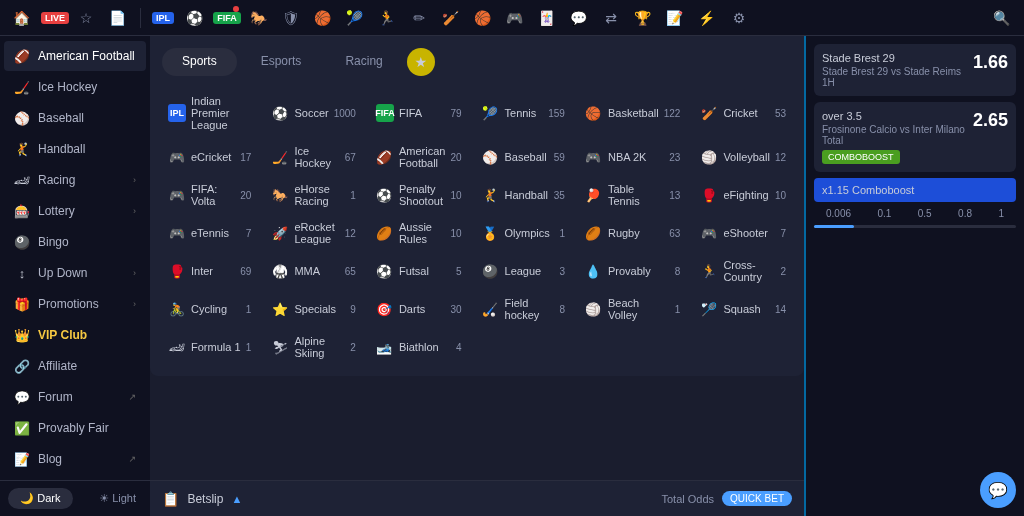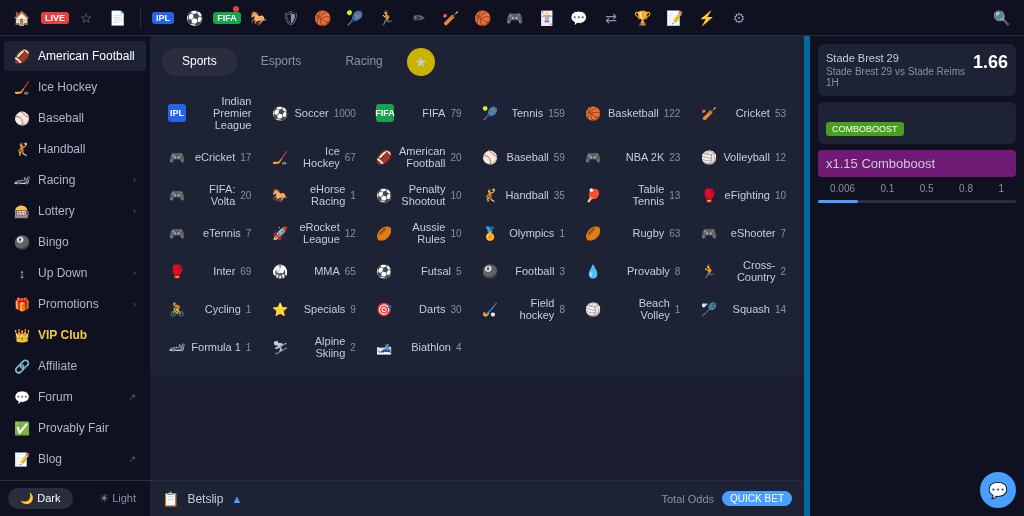--- a/index.html
+++ b/index.html
@@ -180,21 +180,20 @@
     .sport-item .sport-icon {
       width: 18px; height: 18px;
       display: flex; align-items: center; justify-content: center;
       font-size: 13px;
       flex-shrink: 0;
     }
     .sport-item .sport-name {
       font-size: 11px;
       color: #c8ccd8;
       flex: 1;
-      text-align: right;
     }
     .sport-item .sport-count {
       font-size: 10px;
       color: #8890aa;
     }
 
     
     .bg-content {
       position: absolute;
       top: 0; left: 0; right: 0; bottom: 0;
@@ -242,21 +241,21 @@
       display: block;
     }
 
     
     .right-panel {
       width: 220px;
       background: #0f1120;
       flex-shrink: 0;
       overflow-y: auto;
       padding: 8px;
-      border-left: 6px solid #0369a1;
+      border-left: 2px solid #0369a1;
     }
 
     .right-panel .boost-card {
       background: #1e2235;
       border-radius: 6px;
       padding: 8px;
       margin-bottom: 6px;
     }
     .right-panel .boost-card .boost-team {
       font-size: 11px;
@@ -271,25 +270,25 @@
     .right-panel .comboboost-badge {
       background: #4a9e20;
       color: #fff;
       font-size: 9px;
       padding: 2px 6px;
       border-radius: 3px;
       margin-top: 4px;
       display: inline-block;
     }
     .right-panel .x115-row {
-      background: #701a75;
+      background: #1d4ed8;
       border-radius: 4px;
       padding: 6px 8px;
       margin-bottom: 6px;
-      font-size: 13px;
+      font-size: 11px;
       color: #c8ccd8;
     }
     .slider-row {
       display: flex;
       align-items: center;
       gap: 6px;
       margin-bottom: 4px;
     }
     .slider-row .slider-track {
       flex: 1;
@@ -732,21 +731,21 @@
           <span class="sport-name">MMA</span>
           <span class="sport-count">65</span>
         </div>
         <div class="sport-item">
           <span class="sport-icon">⚽</span>
           <span class="sport-name">Futsal</span>
           <span class="sport-count">5</span>
         </div>
         <div class="sport-item">
           <span class="sport-icon">🎱</span>
-          <span class="sport-name">Football</span>
+          <span class="sport-name">League</span>
           <span class="sport-count">3</span>
         </div>
         <div class="sport-item">
           <span class="sport-icon">💧</span>
           <span class="sport-name">Provably</span>
           <span class="sport-count">8</span>
         </div>
         <div class="sport-item">
           <span class="sport-icon">🏃</span>
           <span class="sport-name">Cross-Country</span>
@@ -811,21 +810,28 @@
       <div style="display:flex;justify-content:space-between;align-items:flex-start;">
         <div>
           <div class="boost-team">Stade Brest 29</div>
           <div style="font-size:10px;color:#8890aa;margin-top:2px;">Stade Brest 29 vs Stade Reims 1H</div>
         </div>
         <div class="boost-odd">1.66</div>
       </div>
     </div>
 
     <div class="boost-card">
-      <div style="margin-top:8px;">
+      <div style="display:flex;justify-content:space-between;align-items:flex-start;">
+        <div>
+          <div class="boost-team">over 3.5</div>
+          <div style="font-size:10px;color:#8890aa;margin-top:2px;">Frosinone Calcio vs Inter Milano Total</div>
+        </div>
+        <div class="boost-odd">2.65</div>
+      </div>
+      <div style="margin-top:0;">
         <span class="comboboost-badge">COMBOBOOST</span>
       </div>
     </div>
 
     <div class="x115-row">
       <span>x1.15 Comboboost</span>
     </div>
 
     <div style="margin:6px 12px;font-size:10px;color:#8890aa;display:flex;justify-content:space-between;">
       <span>0.006</span>

